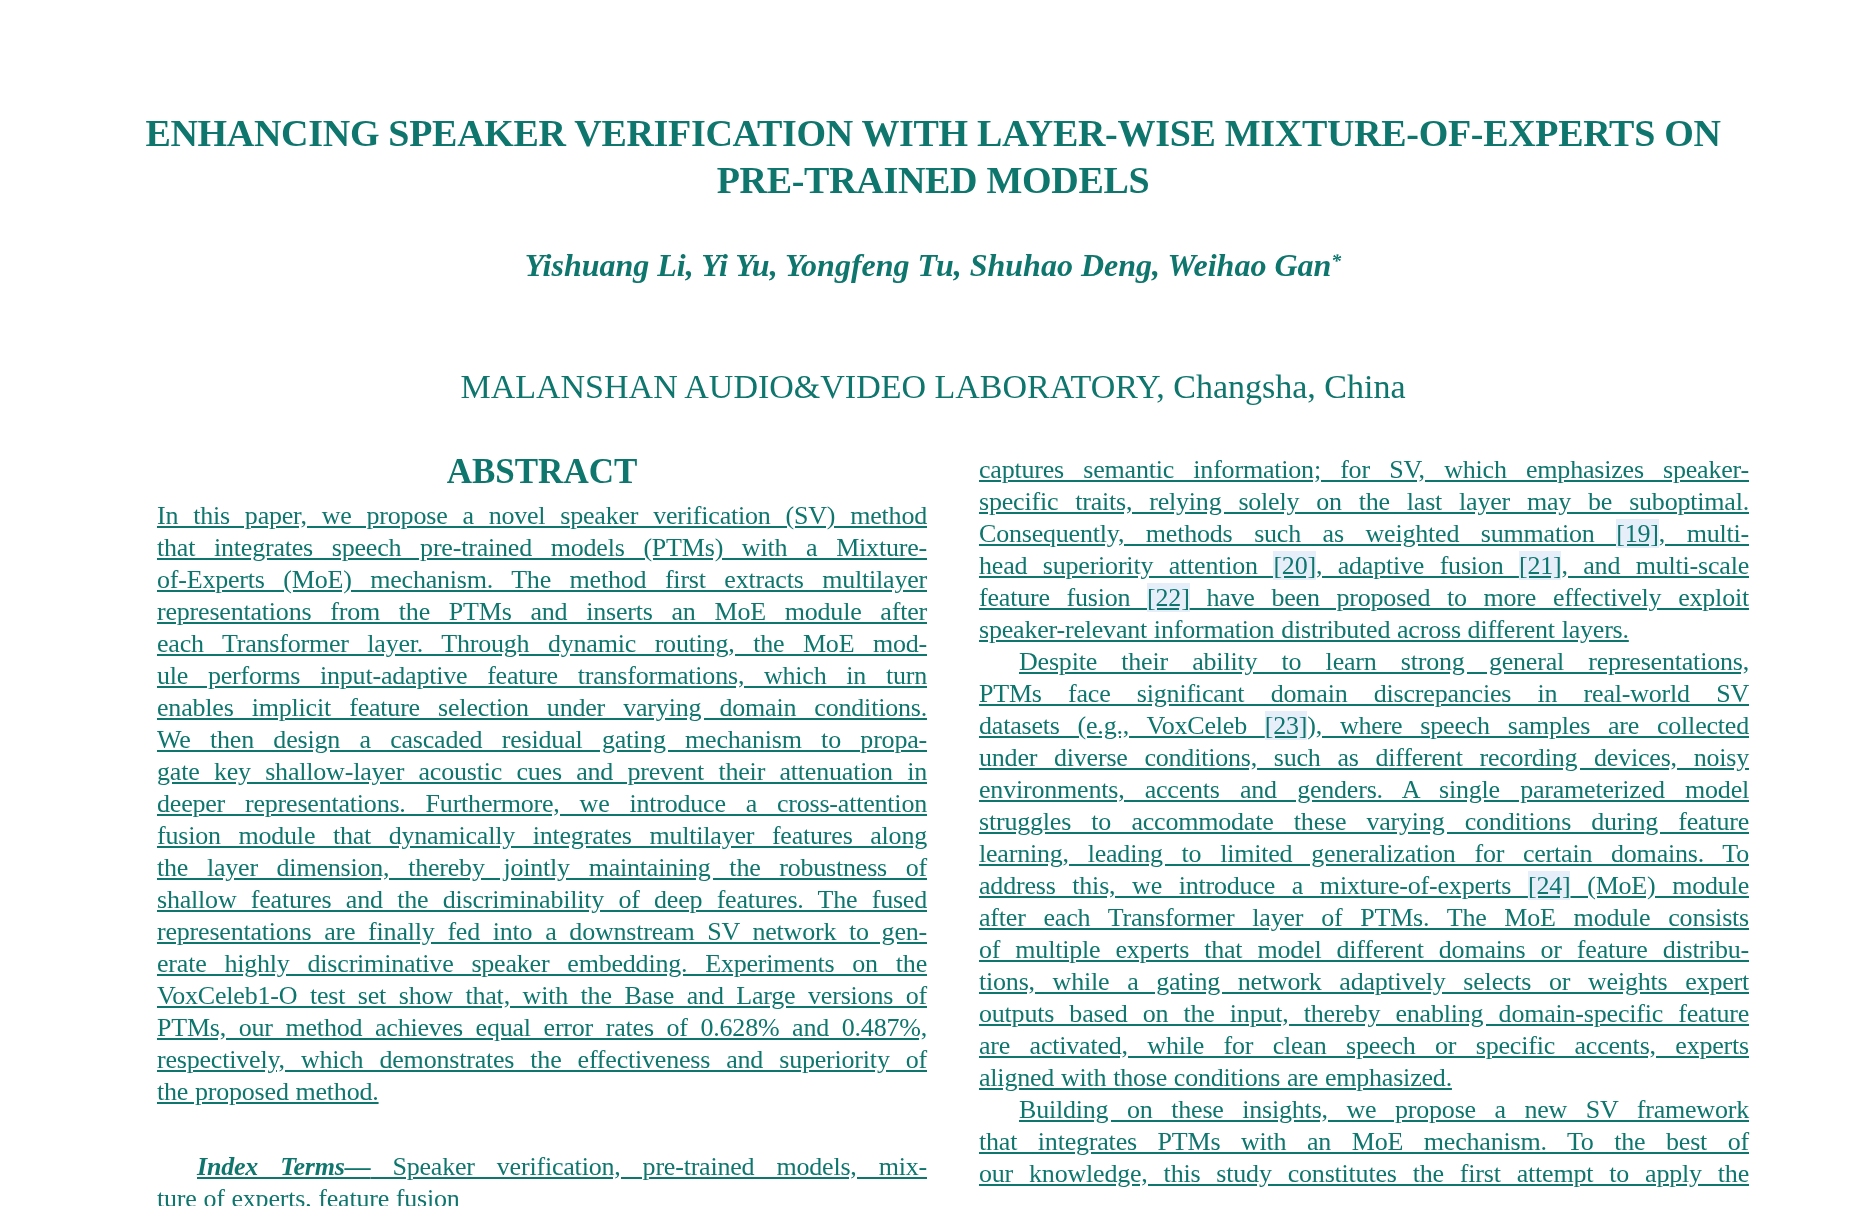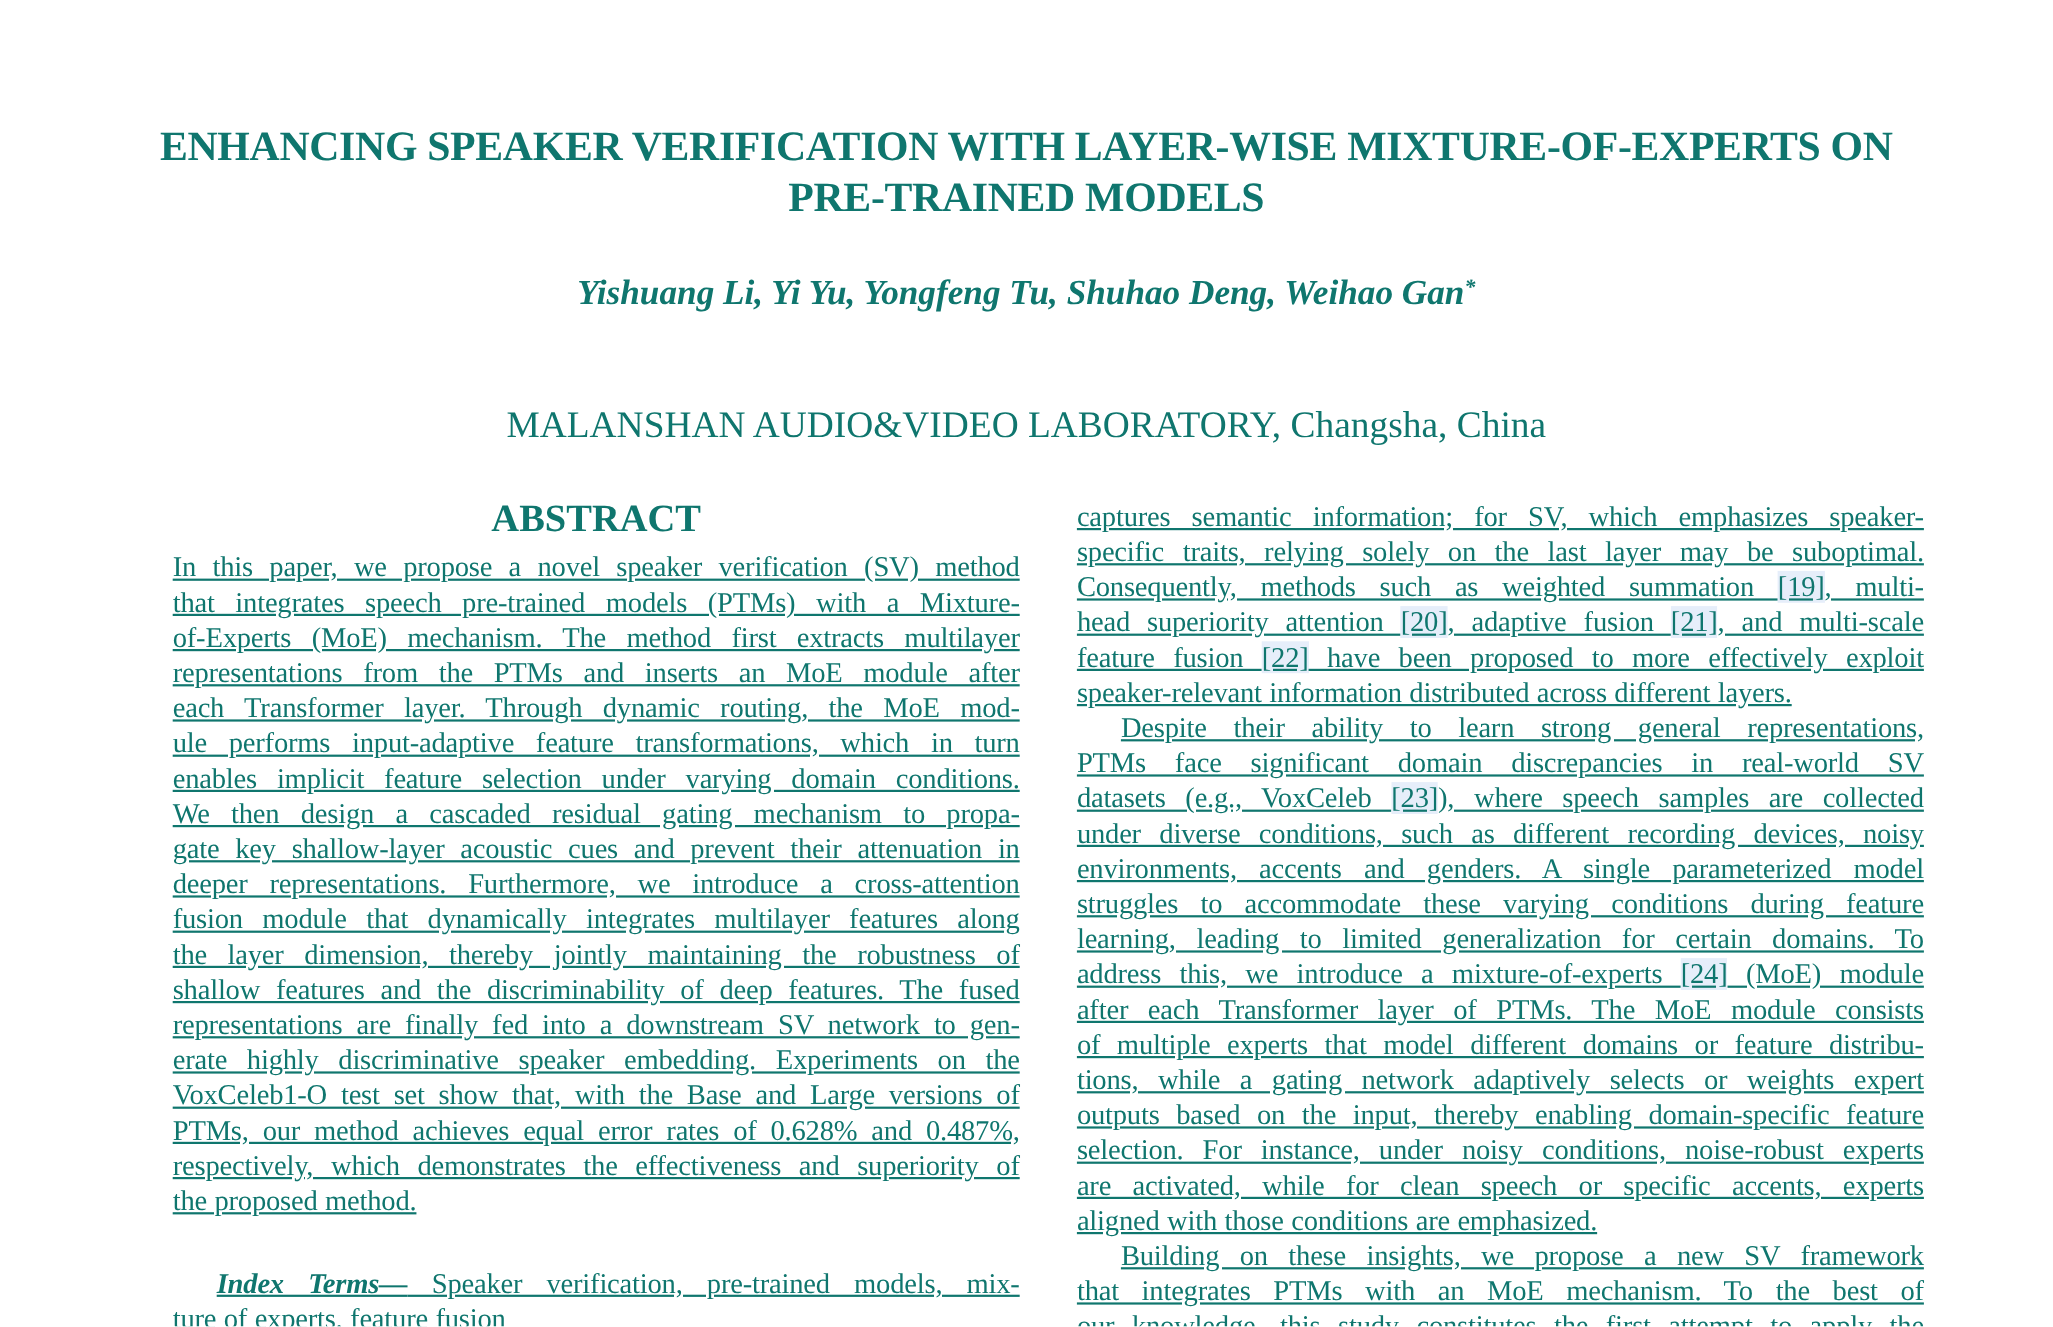--- a/index.html
+++ b/index.html
@@ -97,21 +97,20 @@
       <div class="ln"><span>datasets (e.g., VoxCeleb </span><span class="cite">[23]</span><span>), where speech samples are collected</span></div>
       <div class="ln"><span>under diverse conditions, such as different recording devices, noisy</span></div>
       <div class="ln"><span>environments, accents and genders.  A single parameterized model</span></div>
       <div class="ln"><span>struggles to accommodate these varying conditions during feature</span></div>
       <div class="ln"><span>learning, leading to limited generalization for certain domains.  To</span></div>
       <div class="ln"><span>address this, we introduce a mixture-of-experts </span><span class="cite">[24]</span><span> (MoE) module</span></div>
       <div class="ln"><span>after each Transformer layer of PTMs.  The MoE module consists</span></div>
       <div class="ln"><span>of multiple experts that model different domains or feature distribu-</span></div>
       <div class="ln"><span>tions, while a gating network adaptively selects or weights expert</span></div>
       <div class="ln"><span>outputs based on the input, thereby enabling domain-specific feature</span></div>
-      <div class="ln"><span>selection. For instance, under noisy conditions, noise-robust experts</span></div>
       <div class="ln"><span>are activated, while for clean speech or specific accents, experts</span></div>
       <div class="ln end"><span>aligned with those conditions are emphasized.</span></div>
       <div class="ln ind"><span>Building on these insights, we propose a new SV framework</span></div>
       <div class="ln"><span>that integrates PTMs with an MoE mechanism.  To the best of</span></div>
       <div class="ln"><span>our knowledge, this study constitutes the first attempt to apply the</span></div>
     </div>
 
 </div>
 
 </body></html>

